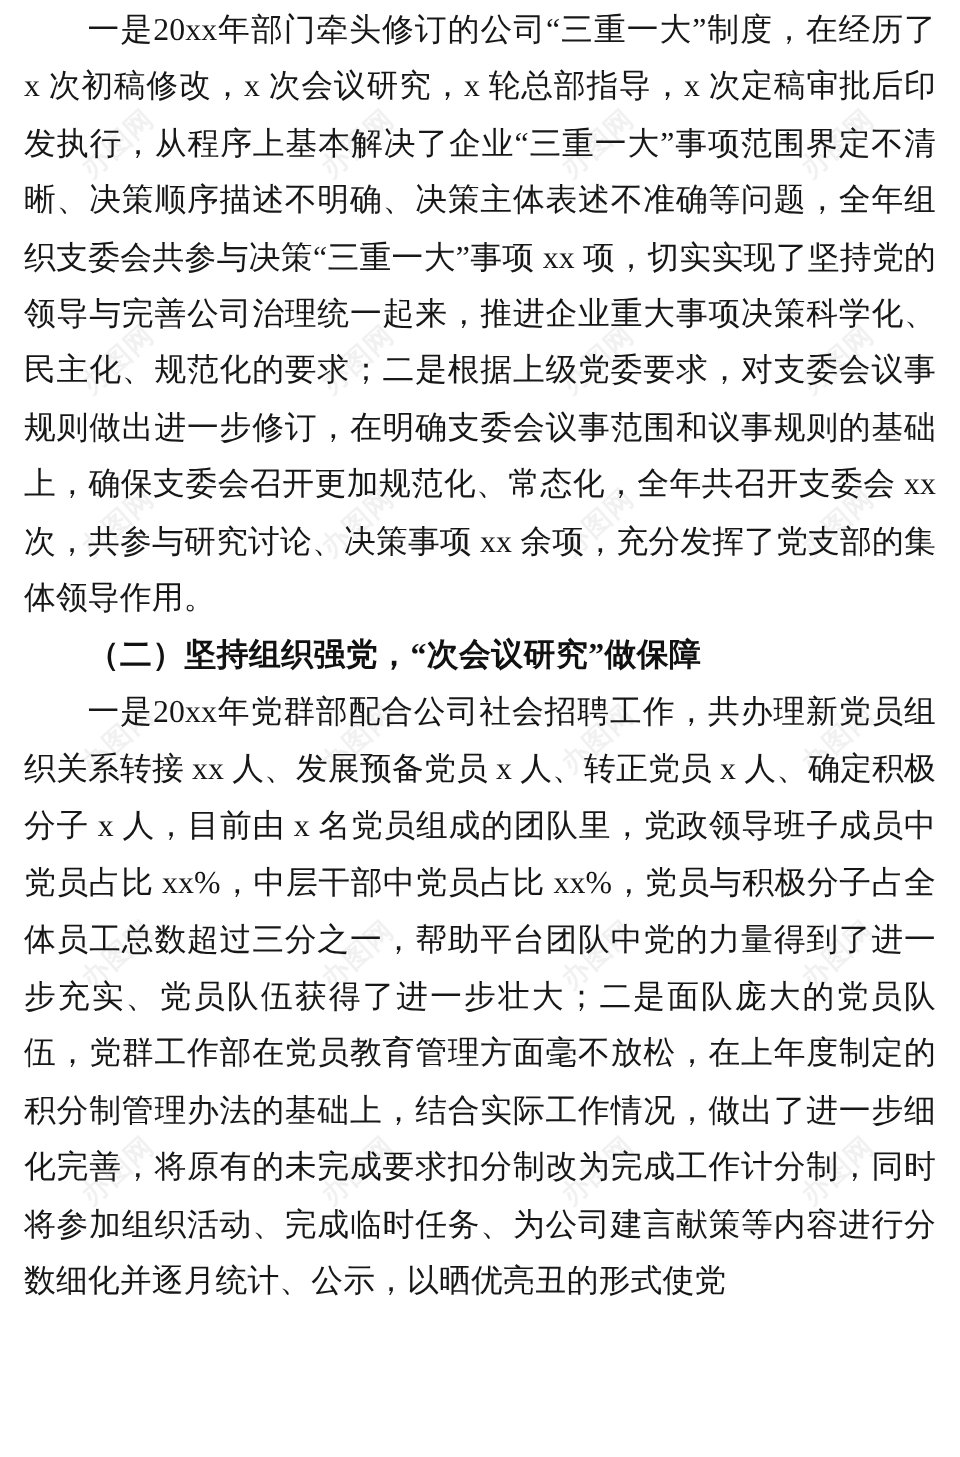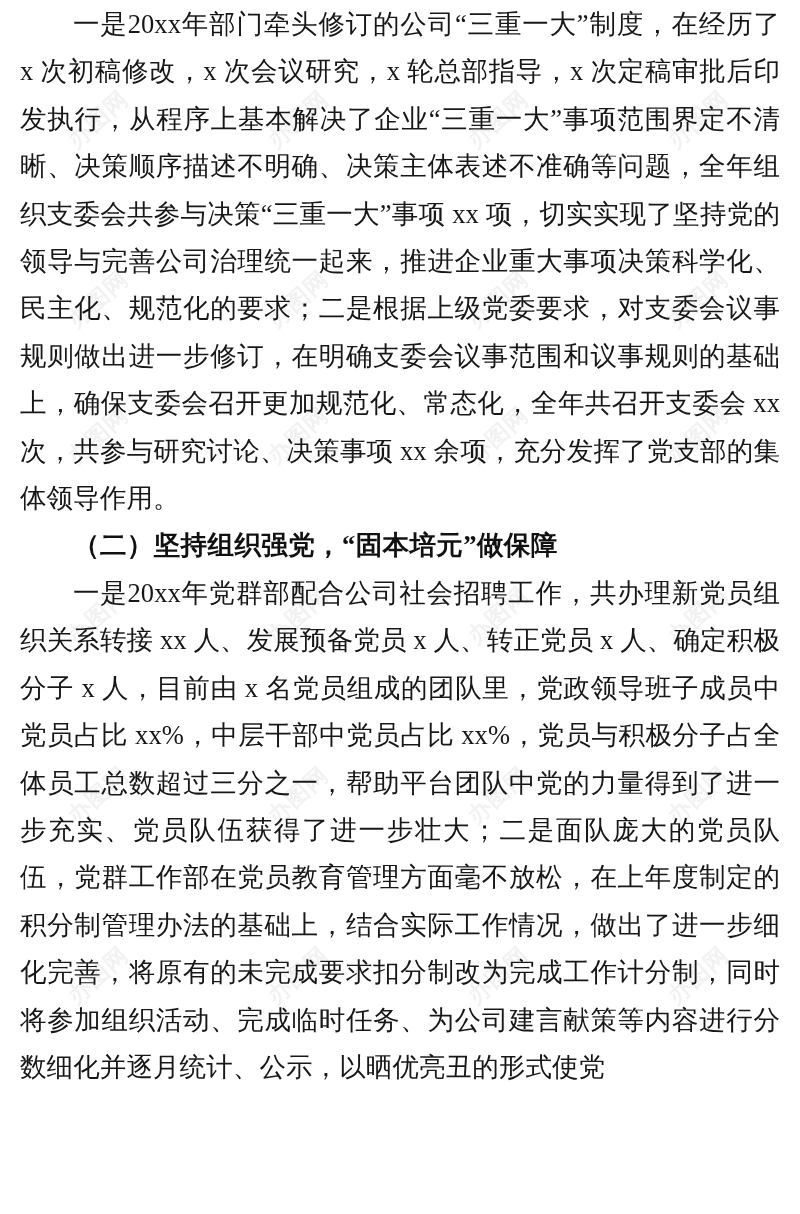--- a/index.html
+++ b/index.html
@@ -127,19 +127,19 @@
       <span class="wm" style="left: 662px; top: 780px; color: rgba(0, 0, 0, 0.055); transform: rotate(-42deg);">办图网</span>
       <span class="wm" style="left: 62px; top: 960px; color: rgba(0, 0, 0, 0.055); transform: rotate(-42deg);">办图网</span>
       <span class="wm" style="left: 262px; top: 960px; color: rgba(0, 0, 0, 0.055); transform: rotate(-42deg);">办图网</span>
       <span class="wm" style="left: 462px; top: 960px; color: rgba(0, 0, 0, 0.055); transform: rotate(-42deg);">办图网</span>
       <span class="wm" style="left: 662px; top: 960px; color: rgba(0, 0, 0, 0.055); transform: rotate(-42deg);">办图网</span>
     </div>
 
   <div class="doc">
     <p class="para indent">一是20xx年部门牵头修订的公司“三重一大”制度，在经历了 x 次初稿修改，x 次会议研究，x 轮总部指导，x 次定稿审批后印发执行，从程序上基本解决了企业“三重一大”事项范围界定不清晰、决策顺序描述不明确、决策主体表述不准确等问题，全年组织支委会共参与决策“三重一大”事项 xx 项，切实实现了坚持党的领导与完善公司治理统一起来，推进企业重大事项决策科学化、民主化、规范化的要求；二是根据上级党委要求，对支委会议事规则做出进一步修订，在明确支委会议事范围和议事规则的基础上，确保支委会召开更加规范化、常态化，全年共召开支委会 xx 次，共参与研究讨论、决策事项 xx 余项，充分发挥了党支部的集体领导作用。</p>
 
-    <h3 class="heading">（二）坚持组织强党，“固本培元”做保障</h3>
+    <h3 class="heading">（二）坚持组织强党，“次会议研究”做保障</h3>
 
     <p class="para indent">一是20xx年党群部配合公司社会招聘工作，共办理新党员组织关系转接 xx 人、发展预备党员 x 人、转正党员 x 人、确定积极分子 x 人，目前由 x 名党员组成的团队里，党政领导班子成员中党员占比 xx%，中层干部中党员占比 xx%，党员与积极分子占全体员工总数超过三分之一，帮助平台团队中党的力量得到了进一步充实、党员队伍获得了进一步壮大；二是面队庞大的党员队伍，党群工作部在党员教育管理方面毫不放松，在上年度制定的积分制管理办法的基础上，结合实际工作情况，做出了进一步细化完善，将原有的未完成要求扣分制改为完成工作计分制，同时将参加组织活动、完成临时任务、为公司建言献策等内容进行分数细化并逐月统计、公示，以晒优亮丑的形式使党</p>
   </div>
 
 
 </div>
 
 </body></html>

